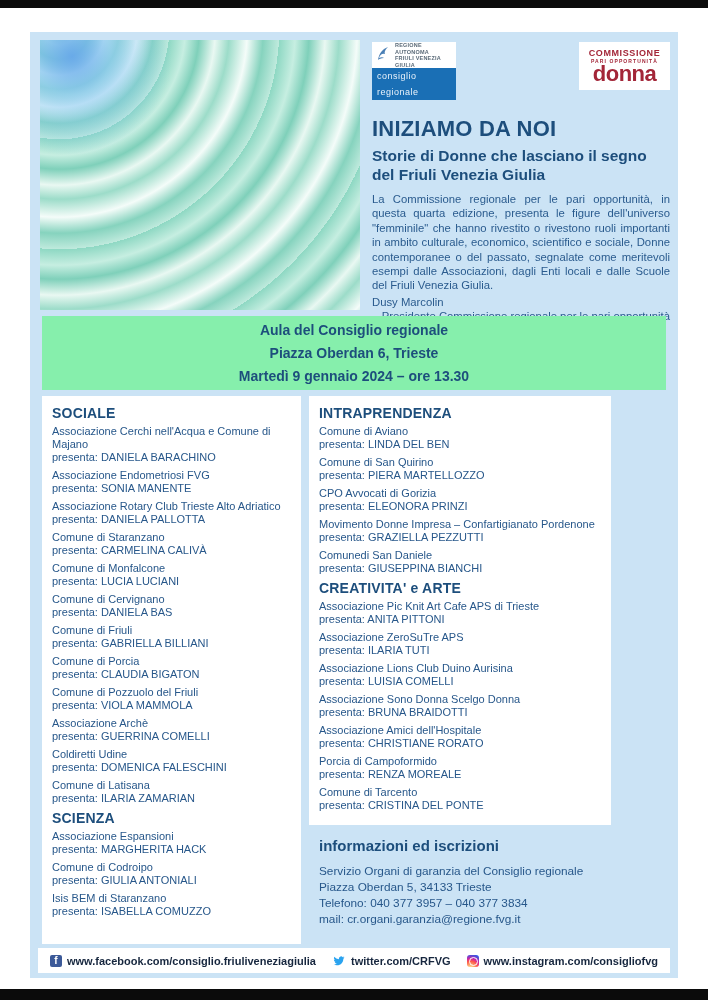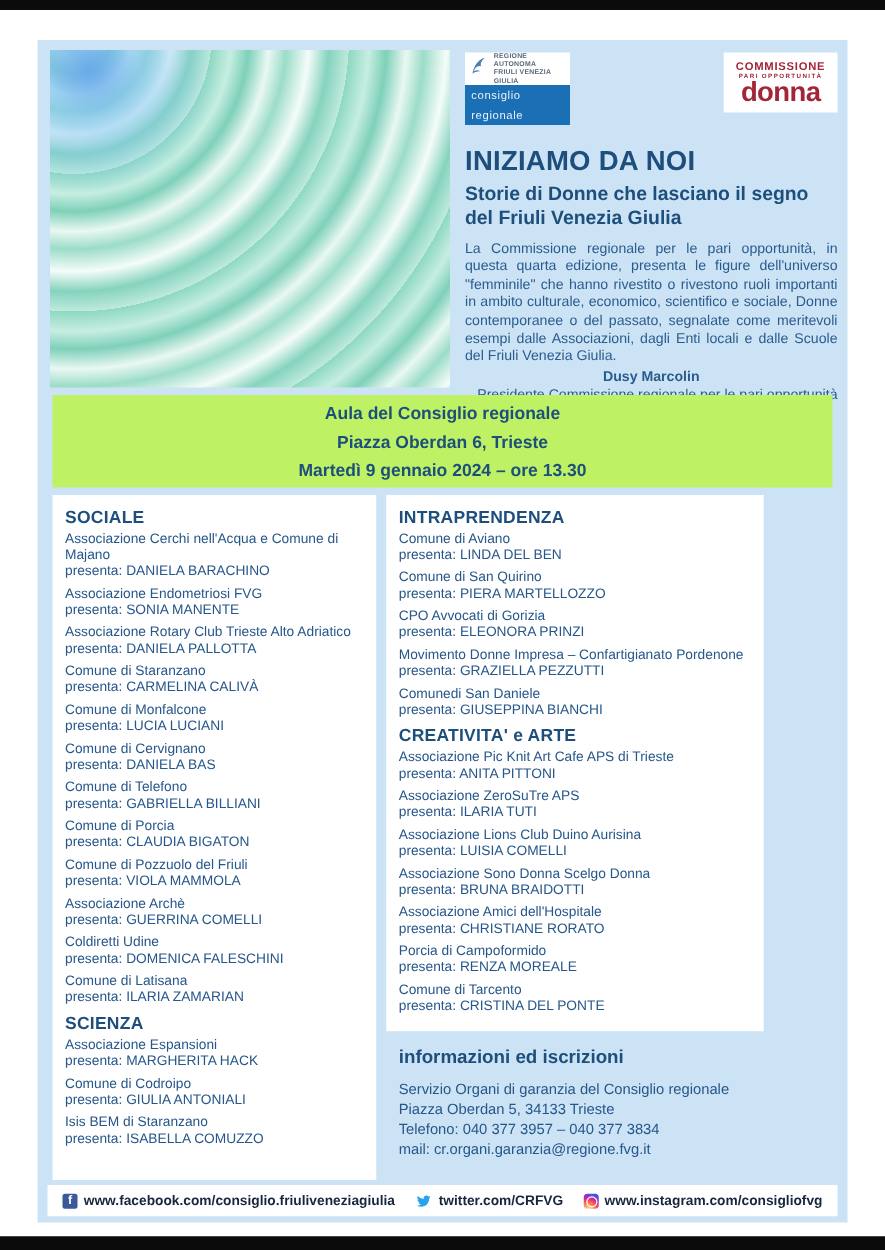--- a/index.html
+++ b/index.html
@@ -31,24 +31,24 @@
   .region-bar { background:#1a6fb5; color:#eaf3fb; font-size:9px; line-height:16px; padding:0 5px; letter-spacing:0.5px; }
 
   .commission-logo { width:91px; height:48px; background:#fff; display:flex; flex-direction:column; align-items:center; justify-content:center; padding:2px; }
   .commission-line1 { font-size:9px; font-weight:bold; color:#a32638; letter-spacing:0.6px; line-height:9px; }
   .commission-line2 { font-size:5px; font-weight:bold; color:#a32638; letter-spacing:1.1px; line-height:6px; }
   .commission-word { font-size:22px; font-weight:bold; color:#a32638; line-height:20px; letter-spacing:-0.5px; }
 
   .title { margin-top:10px; font-size:22px; font-weight:bold; color:#1d4e7c; letter-spacing:0.2px; }
   .subtitle { margin-top:4px; font-size:15.5px; line-height:19px; font-weight:bold; color:#1d4e7c; }
   .intro { margin-top:8px; font-size:11.3px; line-height:14.4px; color:#2a5b8e; text-align:justify; }
-  .sig-name { margin-top:2px; font-size:11.3px; line-height:14px; color:#2a5b8e; text-align:center;font-weight:bold; }
+  .sig-name { margin-top:2px; font-size:11.3px; line-height:14px; color:#2a5b8e; text-align:left; }
   .sig-role { font-size:11.3px; line-height:14px; color:#2a5b8e; text-align:right; }
 
-  .venue { position:absolute; left:12px; top:284px; width:624px; height:74px; background:#bef264;
+  .venue { position:absolute; left:12px; top:284px; width:624px; height:74px; background:#86efac;
            display:flex; flex-direction:column; align-items:center; justify-content:center; }
   .venue-line { font-size:14px; line-height:23px; font-weight:bold; color:#1d4e7c; }
 
   .columns { position:absolute; left:12px; top:364px; width:624px; display:flex; gap:8px; }
   .col-left { width:259px; background:#fff; padding:6px 10px 8px; height:548px; overflow:hidden; }
   .col-right-wrap { width:302px; display:flex; flex-direction:column; }
   .col-right { background:#fff; padding:6px 10px 8px; }
 
   .section-heading { font-size:14px; line-height:17px; font-weight:bold; color:#1d4e7c; margin:3px 0 3px; letter-spacing:0.2px; }
   .entry { margin-bottom:5px; }
@@ -139,21 +139,21 @@
           </div>
           <div class="entry">
             <div class="org">Comune di Monfalcone</div>
             <div class="presenta"><span>presenta: </span><span class="presented-name">LUCIA LUCIANI</span></div>
           </div>
           <div class="entry">
             <div class="org">Comune di Cervignano</div>
             <div class="presenta"><span>presenta: </span><span class="presented-name">DANIELA BAS</span></div>
           </div>
           <div class="entry">
-            <div class="org">Comune di Telefono</div>
+            <div class="org">Comune di Friuli</div>
             <div class="presenta"><span>presenta: </span><span class="presented-name">GABRIELLA BILLIANI</span></div>
           </div>
           <div class="entry">
             <div class="org">Comune di Porcia</div>
             <div class="presenta"><span>presenta: </span><span class="presented-name">CLAUDIA BIGATON</span></div>
           </div>
           <div class="entry">
             <div class="org">Comune di Pozzuolo del Friuli</div>
             <div class="presenta"><span>presenta: </span><span class="presented-name">VIOLA MAMMOLA</span></div>
           </div>

